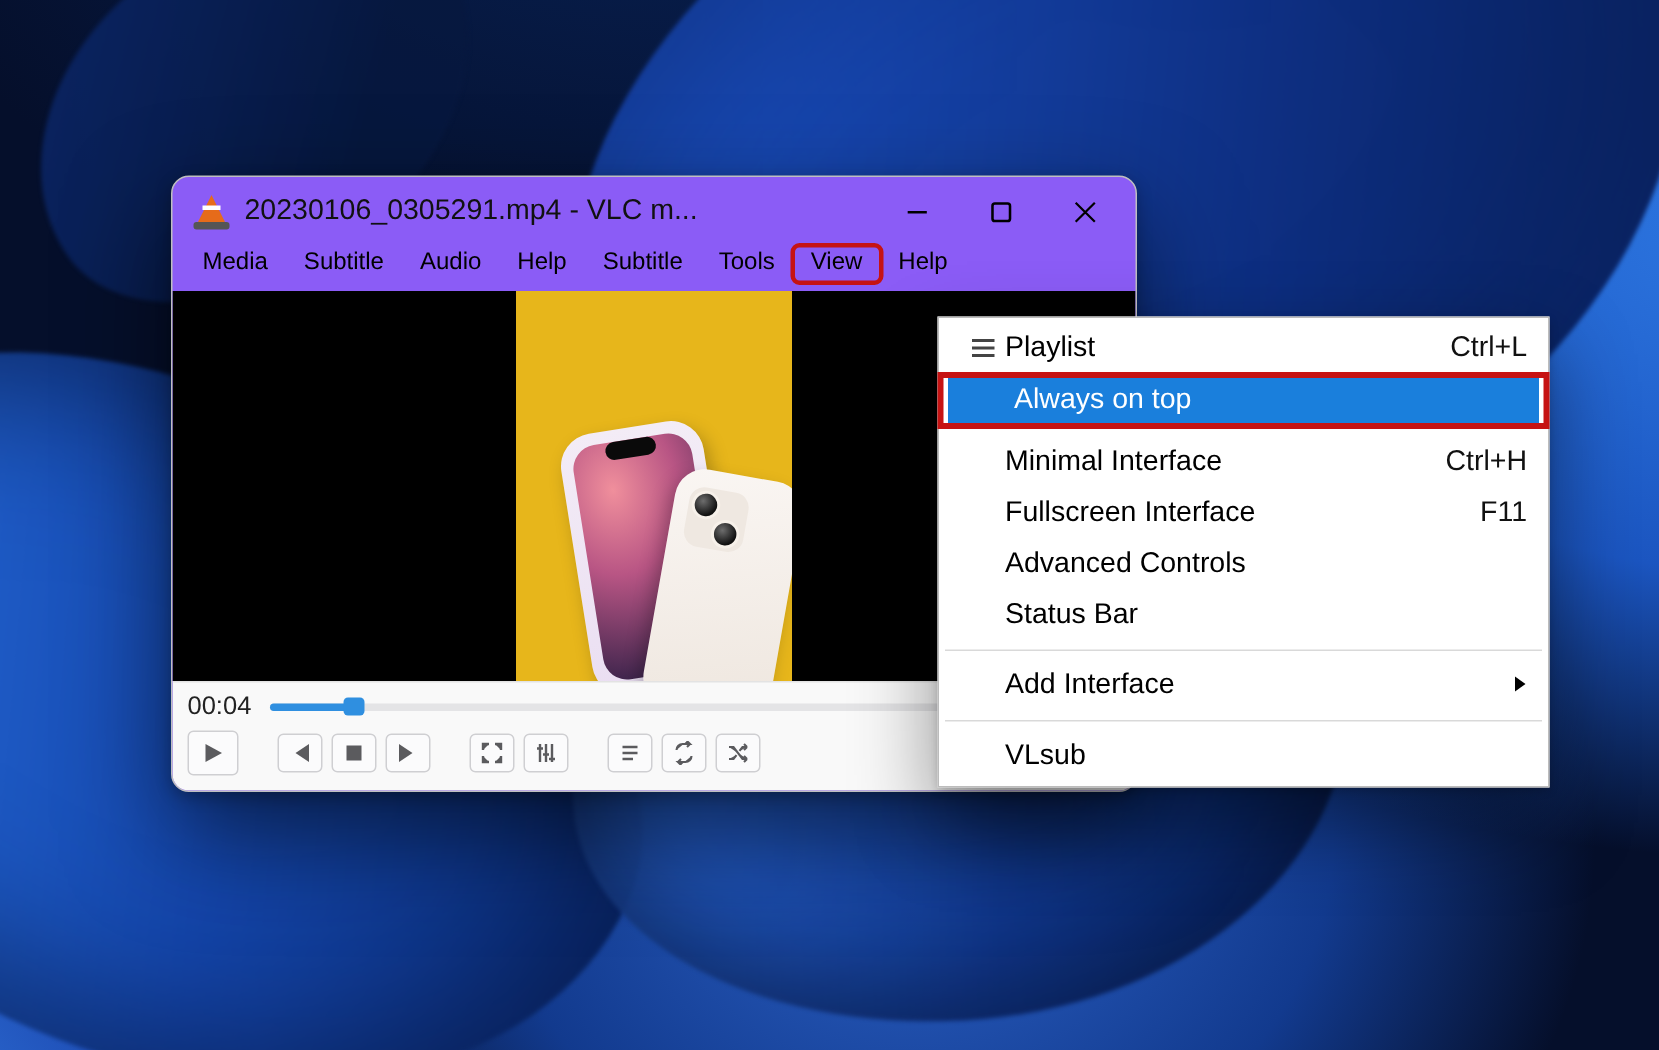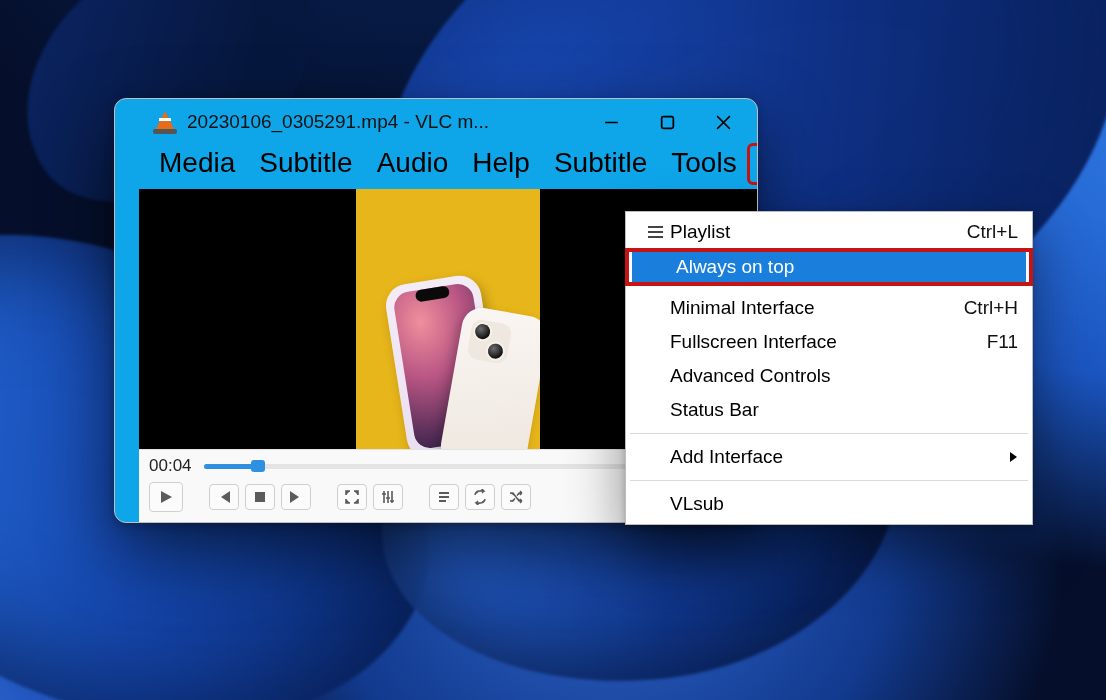--- a/index.html
+++ b/index.html
@@ -40,28 +40,27 @@
   .p3 { width:520px; height:360px; left:380px; top:320px;
         background: linear-gradient(95deg,#2c6de0 0%,#0f368c 55%,#071f56 100%);
         transform: rotate(-5deg);
         box-shadow: 0 0 80px 20px rgba(4,14,44,.7) inset; opacity:.9;}
   .p4 { width:320px; height:220px; left:10px; top:-40px;
         background: linear-gradient(140deg,#0c2a72 0%,#07183f 70%);
         transform: rotate(-35deg); opacity:.85;}
 
   .vlc-window {
     position: absolute;
-    left: 114px; top: 98px;
+    left: 114px; top: 117px;
     width: 644px;
-    background: #0ea5e9;
+    background: #8b5cf6;
     border: 1px solid #bfbfbf;
     border-radius: 12px;
     box-shadow: 0 28px 68px rgba(0,0,0,.55), 0 3px 10px rgba(0,0,0,.25);
     overflow: hidden;
-    padding-left: 24px;
   }
   .titlebar {
     display: flex; align-items: center;
     height: 46px;
     padding: 0 6px 0 14px;
     color: #111;
   }
   .titlebar .app-icon {
     width: 24px; height: 24px; margin-right: 10px; flex-shrink:0; position:relative;
   }
@@ -73,21 +72,21 @@
   .cone-base{position:absolute;left:0;bottom:0;width:24px;height:5px;background:#555;border-radius:2px;}
   .titlebar .title { font-size:19px; white-space:nowrap; overflow:hidden; text-overflow:ellipsis; flex:0 1 auto; max-width:360px;}
   .titlebar .sp { flex:1; }
   .win-btn { width:56px; height:38px; display:flex;align-items:center;justify-content:center; }
   .win-btn svg{width:17px;height:17px;stroke:#000;fill:none;stroke-width:1.6;}
   .win-btn.close svg{stroke-width:1.4;}
 
   .menubar {
     display:flex; gap:0; align-items:center;
     padding: 0 8px 6px 8px;
-    font-size:28px; color:#000;
+    font-size:16px; color:#000;
   }
   .menu-item { padding:2px 12px 4px 12px; border-radius:4px; }
   .menu-item.active {
     outline:3px solid #c61313; outline-offset:-1px;
   }
 
   .video-area {
     height:260px;
     background:#000;
     display:flex; justify-content:center; align-items:stretch;

